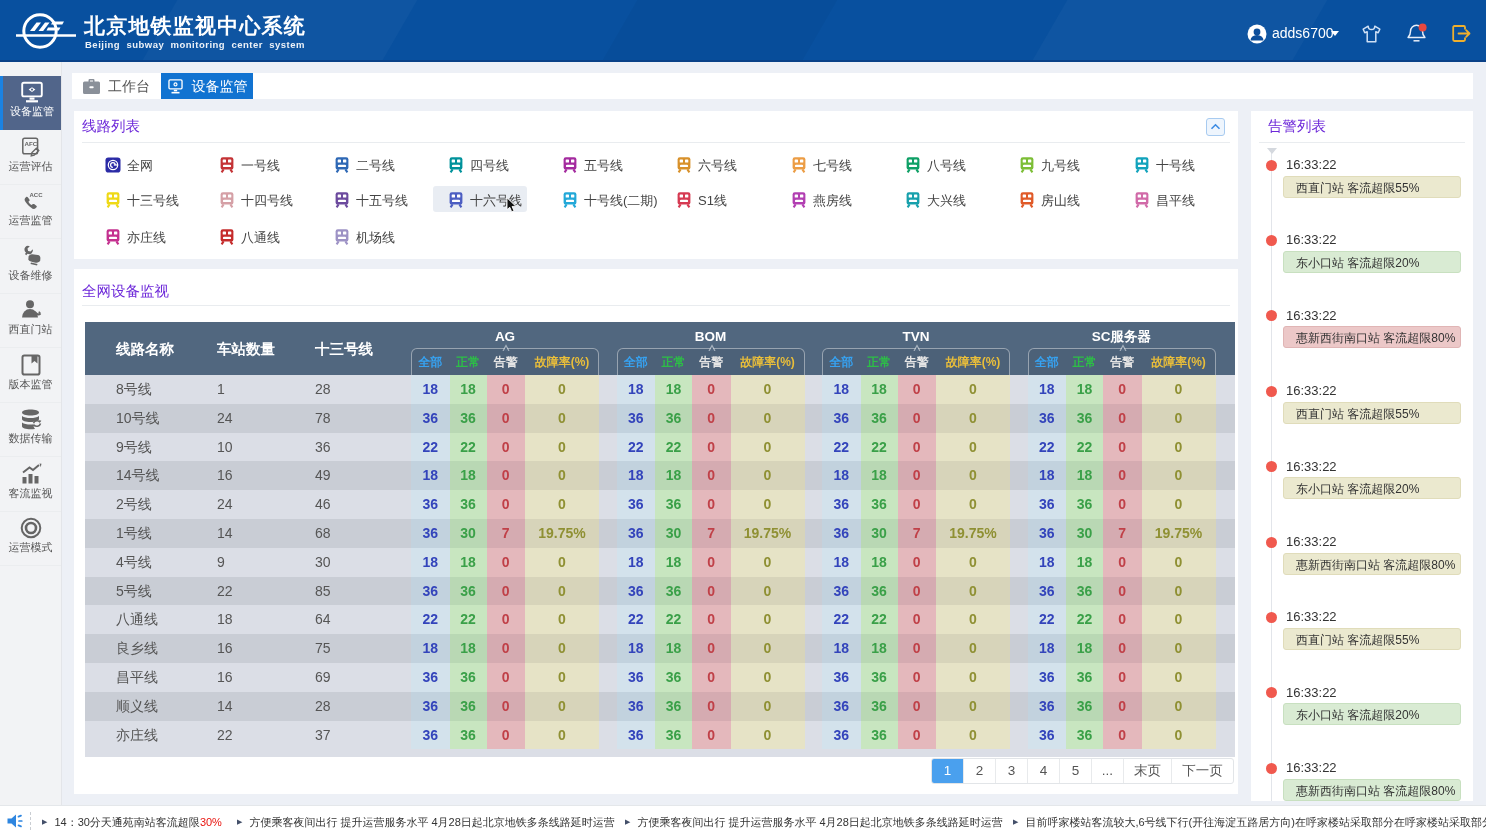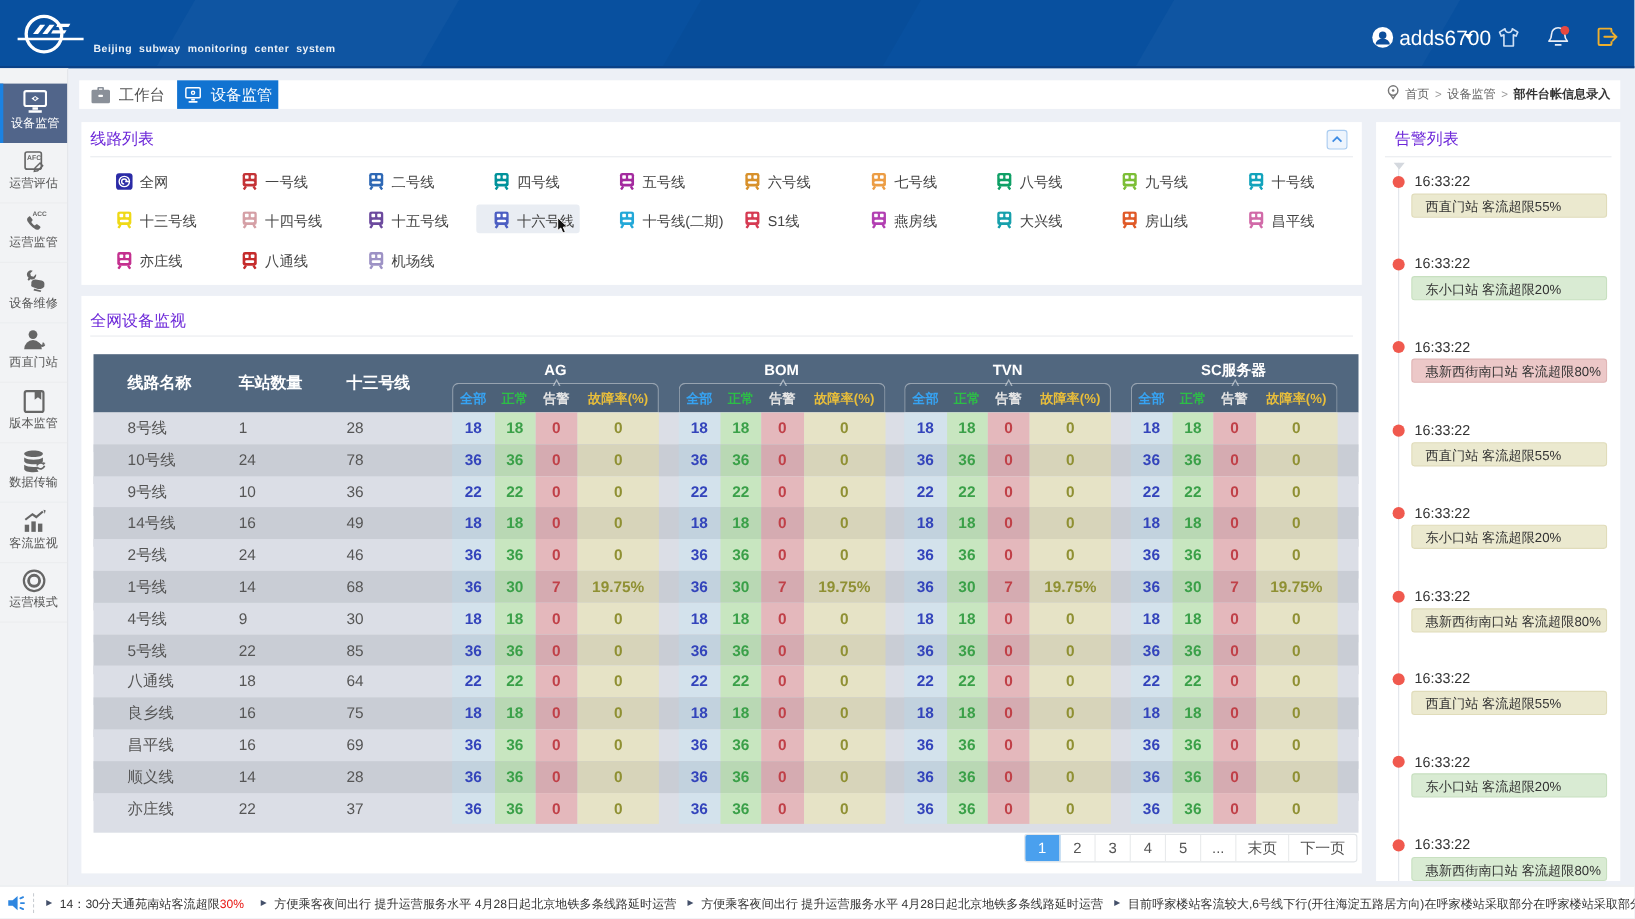--- a/index.html
+++ b/index.html
@@ -2,21 +2,21 @@
 <html><head><meta charset="utf-8"><title>北京地铁监视中心系统</title>
 <style>
 *{margin:0;padding:0;box-sizing:border-box}
 html,body{width:1486px;height:835px;overflow:hidden}
 body{font-family:"Liberation Sans",sans-serif;background:#edf0f6;position:relative}
 .abs{position:absolute}
 #hdr{left:0;top:0;width:1486px;height:62px;background:#08509f;border-bottom:2px solid #0a4187}
 #hdr .streak{position:absolute;top:0;bottom:0;background:rgba(255,255,255,.03);transform:skewX(-30deg)}
 .htitle{left:84px;top:12px;font-size:21px;font-weight:bold;color:#fff;letter-spacing:1.2px}
 .hsub{left:85px;top:39px;font-size:9.5px;color:rgba(255,255,255,.92);letter-spacing:0.5px;font-weight:bold}
-.uname{color:#fff;font-size:19px}
+.uname{color:#fff;font-size:14px}
 #sidebar{left:0;top:62px;width:62px;height:743px;background:#f2f3f5;border-right:1px solid #e3e5e9}
 .sbi{position:absolute;left:0;width:61px;height:54px;text-align:center;border-bottom:1px solid #ebedef}
 .sbi .lbl{position:absolute;left:0;right:0;top:28px;font-size:11px;color:#555}
 .sbi svg{position:absolute;left:50%;top:4px;transform:translateX(-50%)}
 .sbi.act{background:#51658a;border-left:3px solid #1b82e2;border-bottom:none}
 .sbi.act .lbl{color:#fff}
 #tabstrip{left:72px;top:73px;width:1401px;height:26px;background:#fff}
 .tab{position:absolute;top:0;height:26px;line-height:26px;font-size:14px;color:#555}
 .tab svg{vertical-align:-3px;margin-right:8px}
 .tab.act{background:#1173d1;color:#fff}
@@ -85,20 +85,21 @@
    <circle cx="38" cy="30" r="16.2" stroke-width="3"></circle>
    <path d="M14 34.5 H74" stroke-width="2.4"></path>
    <g stroke="none" fill="#fff">
      <path d="M28 30 l6.5 -8.5 4.6 0 -6.5 8.5 z"></path>
      <path d="M36.5 30 l6.5 -8.5 4.6 0 -6.5 8.5 z"></path>
      <path d="M46 26.5 l12.5 0 -1.7 3 -12.3 0 z"></path>
      <path d="M50.5 20.5 l11.5 0 -1.7 3 -11.2 0 z"></path>
    </g>
   </g>
  </svg>
+ <div class="abs htitle">北京地铁监视中心系统</div>
  <div class="abs hsub">Beijing &nbsp;subway &nbsp;monitoring &nbsp;center &nbsp;system</div>
  <svg class="abs" style="left:1247px;top:24px" width="20" height="20" viewBox="0 0 20 20">
    <circle cx="10" cy="10" r="9.5" fill="#fff"></circle>
    <circle cx="10" cy="8" r="3.4" fill="#0d4e9b"></circle>
    <path d="M3.5 16.5 a6.5 5.5 0 0 1 13 0 z" fill="#0d4e9b"></path>
 
  </svg>
  <div class="abs uname" style="left:1272px;top:25px">adds6700</div>
  <div class="abs" style="left:1331px;top:31px;width:0;height:0;border:4.5px solid transparent;border-top:5.5px solid #fff"></div>
  <svg class="abs" style="left:1362px;top:25px" width="19" height="18" viewBox="0 0 19 18" fill="none" stroke="#cfe0f5" stroke-width="1.5" stroke-linejoin="round">
@@ -203,25 +204,20 @@
  <div class="tab" style="left:0;width:89px;text-align:center"><svg width="17" height="15" viewBox="0 0 17 15">
         <path fill="#8a9099" d="M5.5 2.5 V1.2 A1.2 1.2 0 0 1 6.7 0 h3.6 a1.2 1.2 0 0 1 1.2 1.2 V2.5 h4 a1.5 1.5 0 0 1 1.5 1.5 v9.5 a1.5 1.5 0 0 1 -1.5 1.5 h-14 A1.5 1.5 0 0 1 0 13.5 V4 a1.5 1.5 0 0 1 1.5 -1.5 z M7 2.5 h3 V1.5 H7 z"></path>
         <rect x="6.3" y="7.2" width="4.4" height="2" rx="1" fill="#fff"></rect>
       </svg>工作台</div>
  <div class="tab act" style="left:89px;width:92px;text-align:center"><svg width="17" height="16" viewBox="0 0 24 24" fill="none" stroke="#fff" stroke-width="2">
         <rect x="2.2" y="2.8" width="19.6" height="13.6" rx="1.6"></rect>
         <circle cx="12" cy="9.6" r="2.2" stroke-width="1.8"></circle>
         <path d="M9.5 18.8 h5" stroke-width="2.4"></path>
         <path d="M6 22 h12" stroke-width="2.4"></path>
       </svg>设备监管</div>
- <div class="crumb"><span style="vertical-align:-2px;margin-right:4px"><svg width="13" height="14" viewBox="0 0 13 14" fill="none" stroke="#777" stroke-width="1.3">
-          <circle cx="6.5" cy="5.3" r="4.3"></circle>
-          <circle cx="6.5" cy="5.3" r="1.2" fill="#777" stroke="none"></circle>
-          <path d="M3.6 8.3 L6.5 12.6 L9.4 8.3"></path>
-        </svg></span>首页 <span class="sep">&gt;</span> 设备监管 <span class="sep">&gt;</span> <b>部件台帐信息录入</b></div>
 </div>
 <div class="panel" style="left:74px;top:111px;width:1164px;height:148px"></div>
 <div class="abs ptitle" style="left:82px;top:117px">线路列表</div>
 <div class="abs pdiv" style="left:82px;top:142px;width:1148px"></div>
 <div class="abs colbtn" style="left:1206px;top:118px"><svg width="17" height="16" viewBox="0 0 17 16" fill="none" stroke="#3d8ce4" stroke-width="1.6">
       <path d="M4.5 9.8 L8.5 5.8 L12.5 9.8"></path>
     </svg></div>
 <div class="abs selbox" style="left:433px;top:186px;width:94px;height:26px"></div>
 <div class="line-it" style="left:105px;top:157.0px"><svg width="16" height="16" viewBox="0 0 16 16">
       <rect x="0.5" y="0.5" width="15" height="15" rx="2.8" fill="#2b2ba6"></rect>

